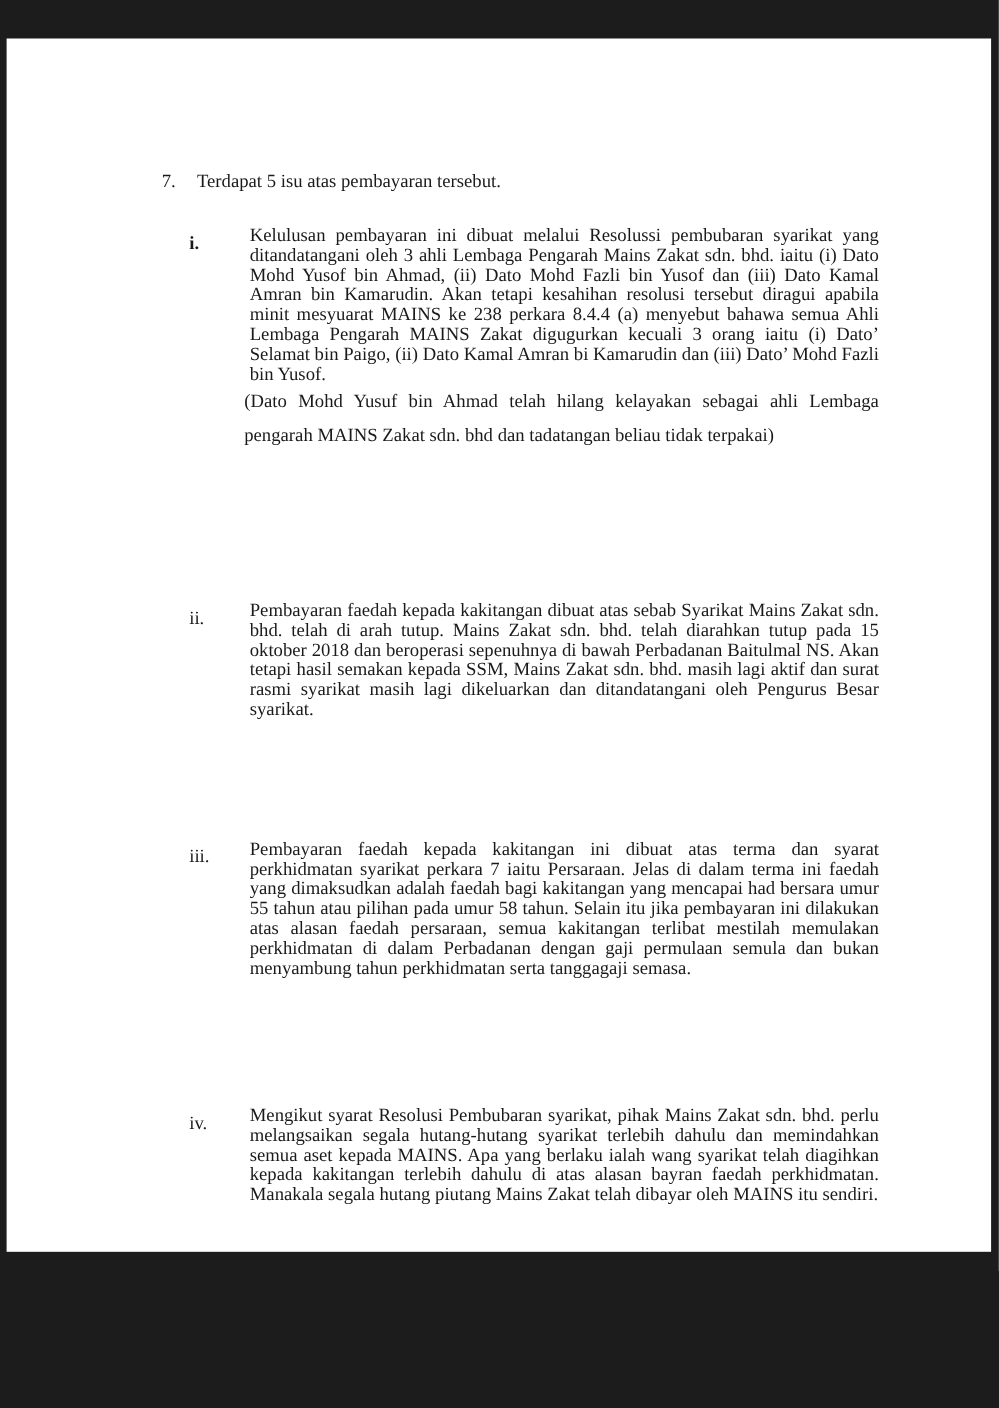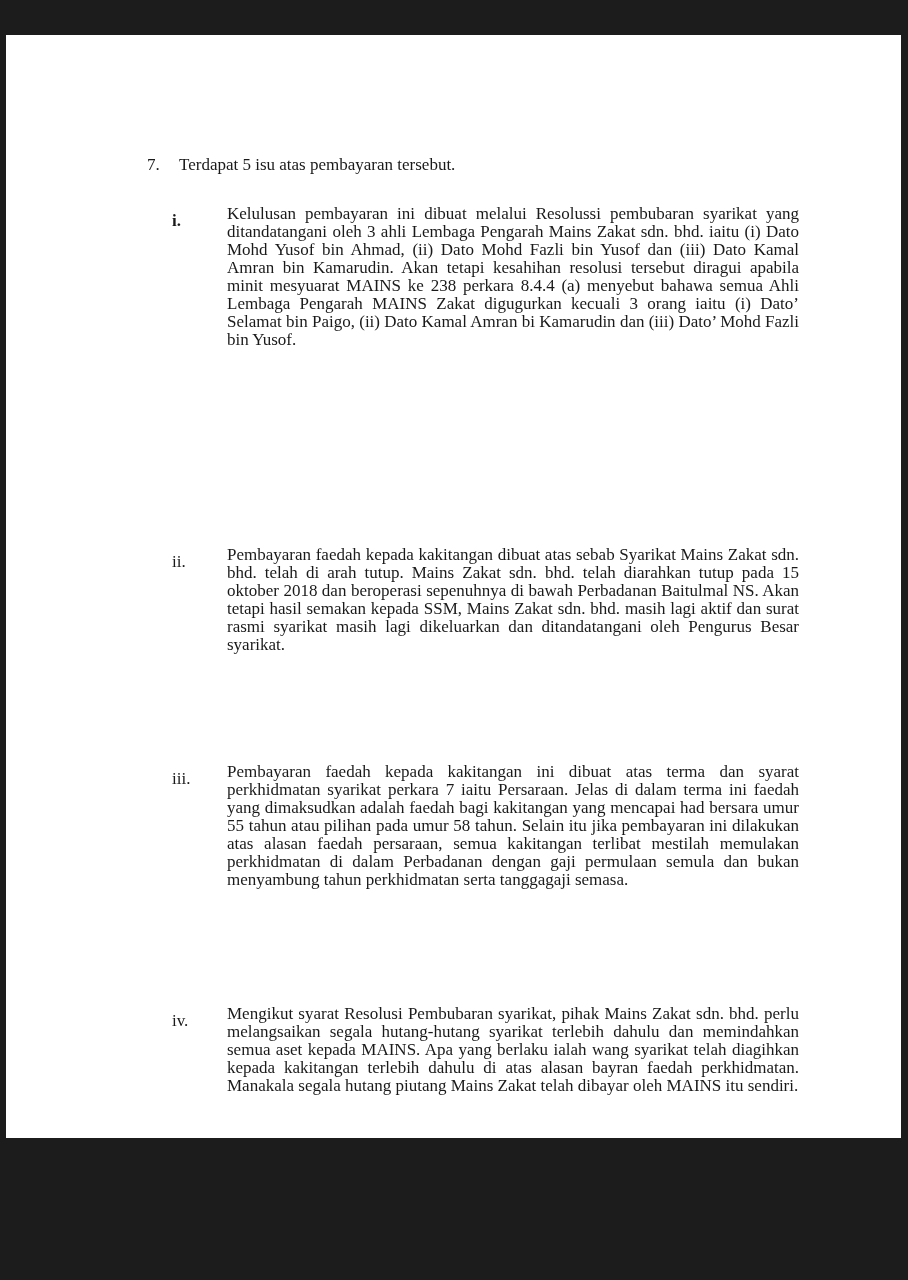--- a/index.html
+++ b/index.html
@@ -58,20 +58,21 @@
 
 <div class="page">
 
   <div class="intro">
     <span class="num">7.</span><span>Terdapat 5 isu atas pembayaran tersebut.</span>
   </div>
 
   <div class="item" style="top:170px;">
     <span class="marker bold">i.</span>
     <div class="body">Kelulusan pembayaran ini dibuat melalui Resolussi pembubaran syarikat yang ditandatangani oleh 3 ahli Lembaga Pengarah Mains Zakat sdn. bhd. iaitu (i) Dato Mohd Yusof bin Ahmad, (ii) Dato Mohd Fazli bin Yusof dan (iii) Dato Kamal Amran bin Kamarudin. Akan tetapi kesahihan resolusi tersebut diragui apabila minit mesyuarat MAINS ke 238 perkara 8.4.4 (a) menyebut bahawa semua Ahli Lembaga Pengarah MAINS Zakat digugurkan kecuali 3 orang iaitu (i) Dato’ Selamat bin Paigo, (ii) Dato Kamal Amran bi Kamarudin dan (iii) Dato’ Mohd Fazli bin Yusof.</div>
+    <div class="note">(Dato Mohd Yusuf bin Ahmad telah hilang kelayakan sebagai ahli Lembaga pengarah MAINS Zakat sdn. bhd dan tadatangan beliau tidak terpakai)</div>
   </div>
 
   <div class="item" style="top:511px;">
     <span class="marker">ii.</span>
     <div class="body">Pembayaran faedah kepada kakitangan dibuat atas sebab Syarikat Mains Zakat sdn. bhd. telah di arah tutup. Mains Zakat sdn. bhd. telah diarahkan tutup pada 15 oktober 2018 dan beroperasi sepenuhnya di bawah Perbadanan Baitulmal NS. Akan tetapi hasil semakan kepada SSM, Mains Zakat sdn. bhd. masih lagi aktif dan surat rasmi syarikat masih lagi dikeluarkan dan ditandatangani oleh Pengurus Besar syarikat.</div>
   </div>
 
   <div class="item" style="top:728px;">
     <span class="marker">iii.</span>
     <div class="body">Pembayaran faedah kepada kakitangan ini dibuat atas terma dan syarat perkhidmatan syarikat perkara 7 iaitu Persaraan. Jelas di dalam terma ini faedah yang dimaksudkan adalah faedah bagi kakitangan yang mencapai had bersara umur 55 tahun atau pilihan pada umur 58 tahun. Selain itu jika pembayaran ini dilakukan atas alasan faedah persaraan, semua kakitangan terlibat mestilah memulakan perkhidmatan di dalam Perbadanan dengan gaji permulaan semula dan bukan menyambung tahun perkhidmatan serta tanggagaji semasa.</div>

